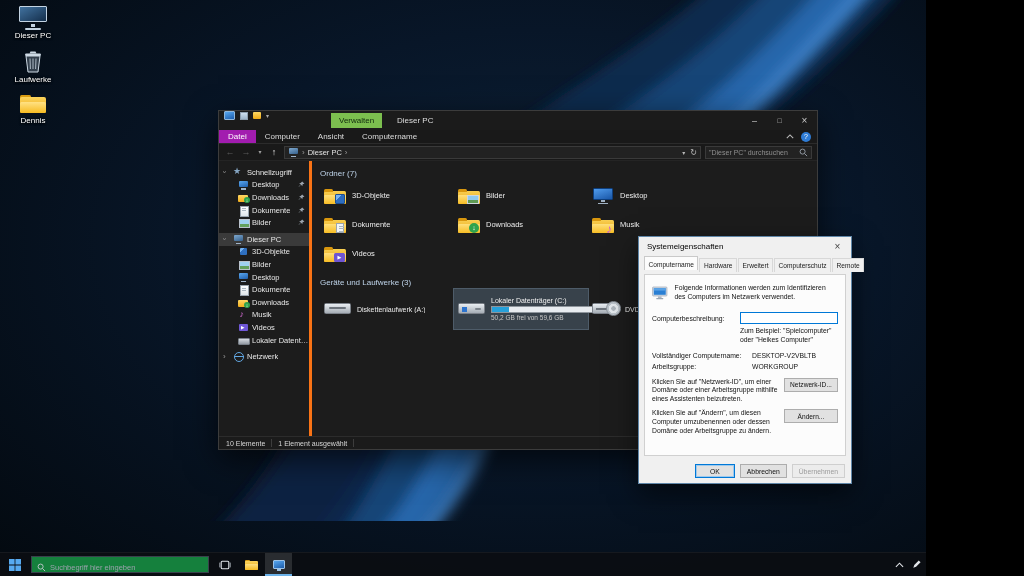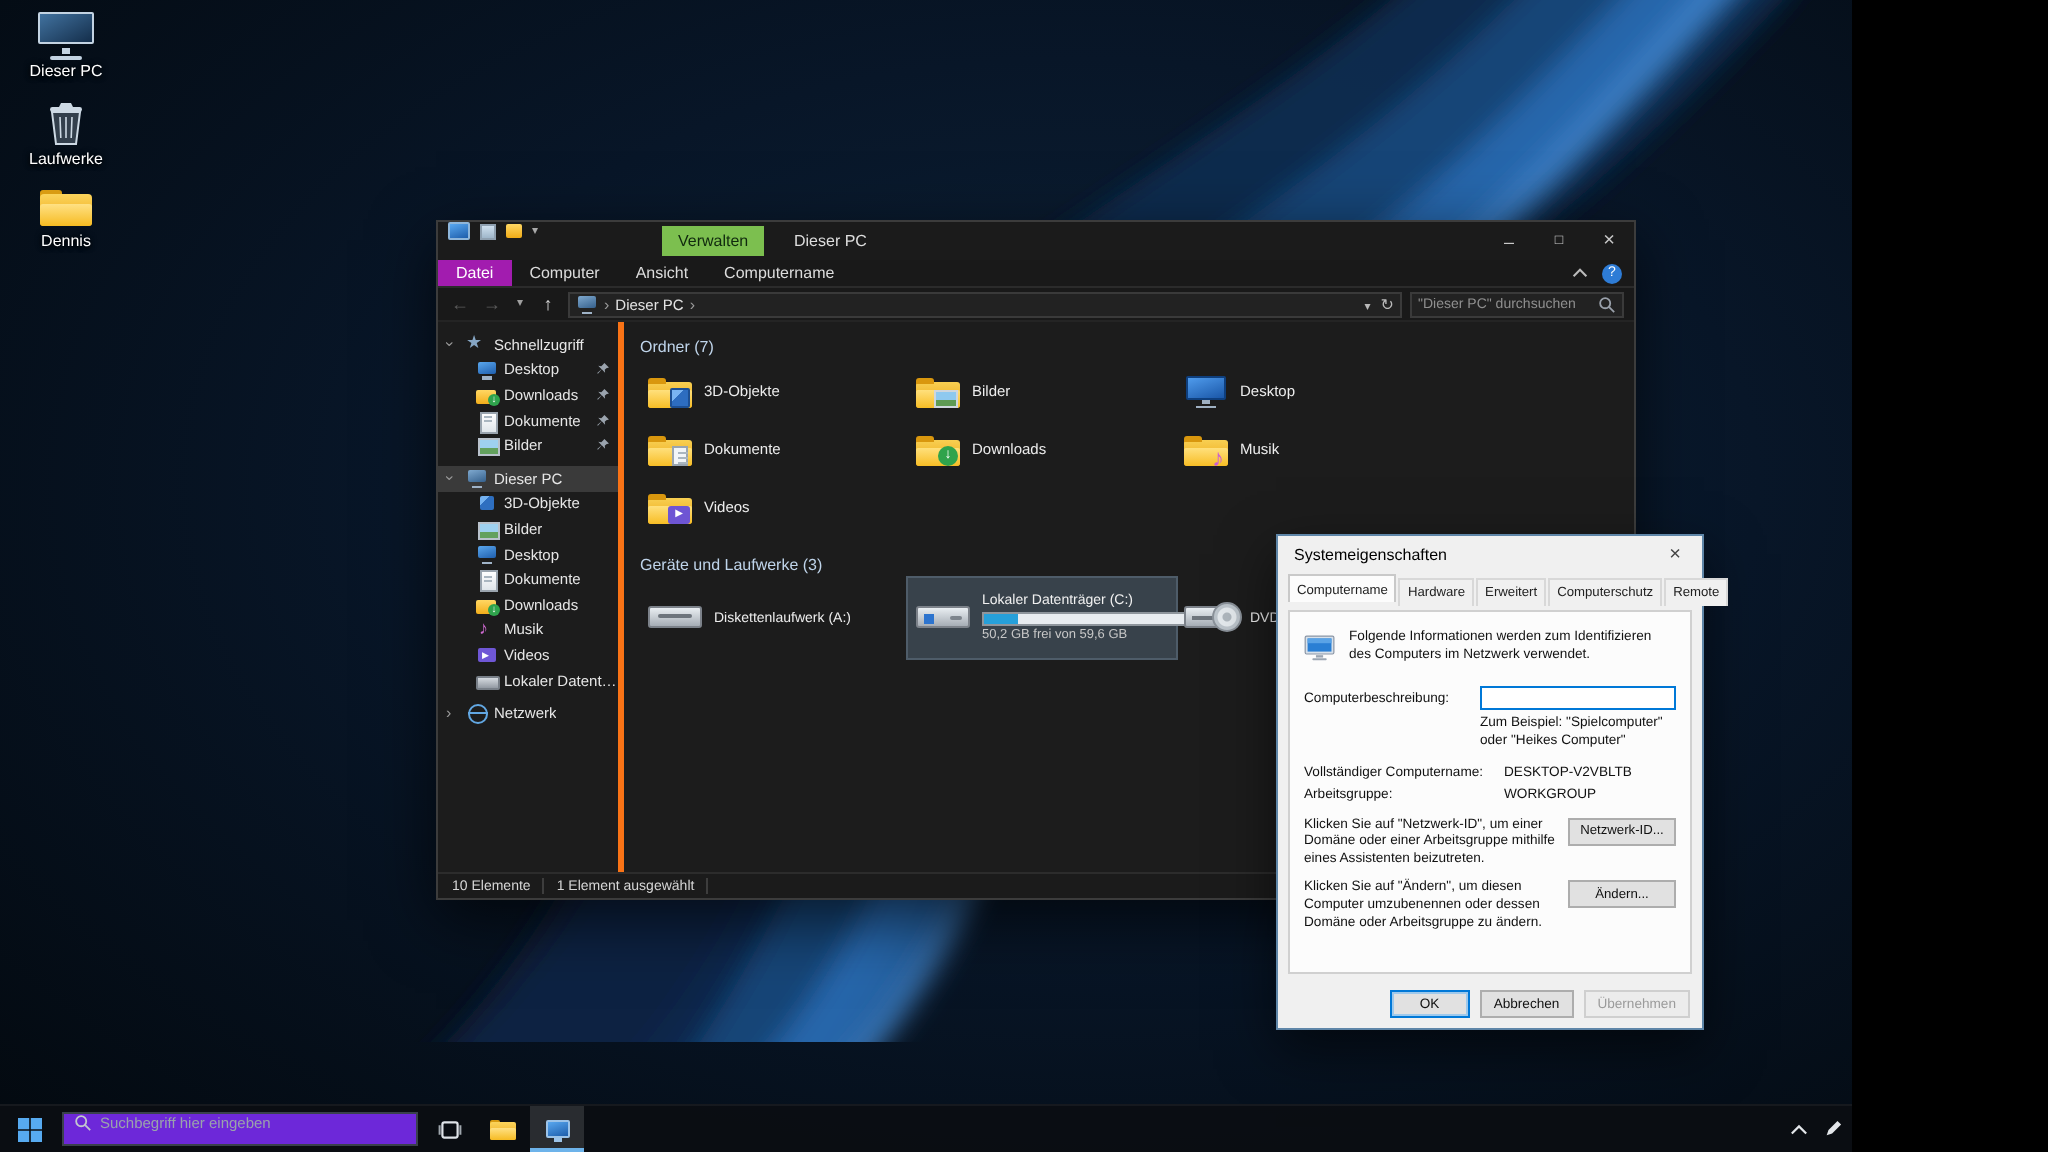--- a/index.html
+++ b/index.html
@@ -136,21 +136,21 @@
   .di-hdd .dbody::before{content:"";position:absolute;left:3px;top:2.5px;width:5px;height:5px;background:#2d74ce}
   .di-hdd .dbody::after{content:"";position:absolute;right:3px;top:4px;width:6px;height:1.5px;background:#7d848c;border-radius:1px}
   .di-dvd .dbody::before{content:"";position:absolute;left:3px;top:4px;width:12px;height:1.5px;background:#6d747c}
   .di-dvd::after{content:"";position:absolute;right:-2px;top:1px;width:13px;height:13px;border-radius:50%;border:1px solid #8a9199;
     background:radial-gradient(circle at 50% 50%, #aeb6bd 0 2px, #e3e8ec 2.5px 4.5px, #bcc4cb 5px)}
 
   .statusbar{height:13px;border-top:1px solid #2c2c2c;display:flex;align-items:center;gap:6px;padding:0 7px;font-size:7px;color:#d6d6d6;background:#1b1b1b;flex:none}
   .vsep{width:1px;height:8px;background:#3d3d3d}
 
   
-  .dlg{position:absolute;left:638px;top:267px;width:214px;height:248px;background:#f0f0f0;border:1px solid #5f86a8;
+  .dlg{position:absolute;left:638px;top:236px;width:214px;height:248px;background:#f0f0f0;border:1px solid #5f86a8;
     box-shadow:0 10px 26px rgba(0,0,0,.55);z-index:60;font-size:6.8px;color:#111}
   .dlg-tb{height:18px;display:flex;align-items:center;padding-left:8px;font-size:8px;color:#000}
   .dlg-x{margin-left:auto;width:27px;height:18px;display:flex;align-items:center;justify-content:center;color:#444;font-size:10px}
   .dlg-x::before{content:"×"}
   .dlg-tabs{display:flex;padding:0 5px;position:relative;z-index:2;margin-top:1px}
   .dtab{padding:2.5px 3.5px 2px;background:#f0f0f0;border:1px solid #d8d8d8;border-bottom:none;margin-right:1px;position:relative;top:2px;font-size:6.6px;color:#222;cursor:default;white-space:nowrap}
   .dtab.active{background:#fcfcfc;top:0;padding-top:4px;border-color:#c9c9c9;z-index:3}
   .dlg-page{position:absolute;left:5px;right:5px;top:37px;bottom:27px;background:#fcfcfc;border:1px solid #d0d0d0;padding:7px}
   .dirow{display:flex;gap:7px;align-items:flex-start}
   .dintro{line-height:1.3;padding-top:2px}
@@ -165,21 +165,21 @@
   .pbtn{flex:none;width:54px;padding:2.5px 0;text-align:center;background:#e1e1e1;border:1px solid #adadad;font-size:6.6px;cursor:default}
   .dlg-foot{position:absolute;right:6px;bottom:5px;display:flex;gap:5px}
   .fbtn{min-width:40px;padding:2.5px 6px;text-align:center;background:#e1e1e1;border:1px solid #adadad;font-size:6.8px;cursor:default}
   .fbtn.primary{border-color:#0078d7;box-shadow:inset 0 0 0 1px #9ec9ec}
   .fbtn.disabled{background:#ececec;border-color:#cfcfcf;color:#9b9b9b}
 
   
   .taskbar{position:absolute;left:0;bottom:0;width:1024px;height:24px;background:rgba(10,13,19,.97);
     border-top:1px solid rgba(255,255,255,.05);display:flex;align-items:stretch;z-index:100}
   .tb-start{width:29px;display:flex;align-items:center;justify-content:center}
-  .tb-search{width:178px;margin:3px 2px;background:#6d28d9;border:1px solid #3a414c;display:flex;align-items:flex-start;gap:4px;padding:0 5px}
+  .tb-search{width:178px;margin:3px 2px;background:#15803d;border:1px solid #3a414c;display:flex;align-items:flex-end;gap:4px;padding:0 5px}
   .tb-search input{flex:1;min-width:0;background:transparent;border:0;outline:0;color:#c8cdd4;font-size:7.5px;font-family:inherit}
   .tb-search input::placeholder{color:#9aa2ac}
   .tb-btn{width:27px;display:flex;align-items:center;justify-content:center;position:relative}
   .tb-btn.active{background:rgba(255,255,255,.13);box-shadow:inset 0 -2px 0 #6db3ea}
   .tb-folder{position:relative;width:13px;height:10px}
   .tb-folder::before{content:"";position:absolute;left:0;top:0;width:5px;height:3px;background:#d99c12;border-radius:1px 1px 0 0}
   .tb-folder::after{content:"";position:absolute;left:0;top:1.5px;width:13px;height:8.5px;background:linear-gradient(180deg,#fbd45c,#eda411);border-radius:1px}
   .tb-folder .ffront{position:absolute;left:0;bottom:0;width:13px;height:5.5px;background:linear-gradient(180deg,#ffe184,#f6bb22);border-radius:1px;z-index:2}
   .tb-mon{width:12px;height:9px;background:linear-gradient(160deg,#58a7ef,#1d5dab);border:1px solid #9cc3e8;border-radius:1px;position:relative}
   .tb-mon::after{content:"";position:absolute;left:3px;bottom:-3px;width:4px;height:2px;background:#9cc3e8}

